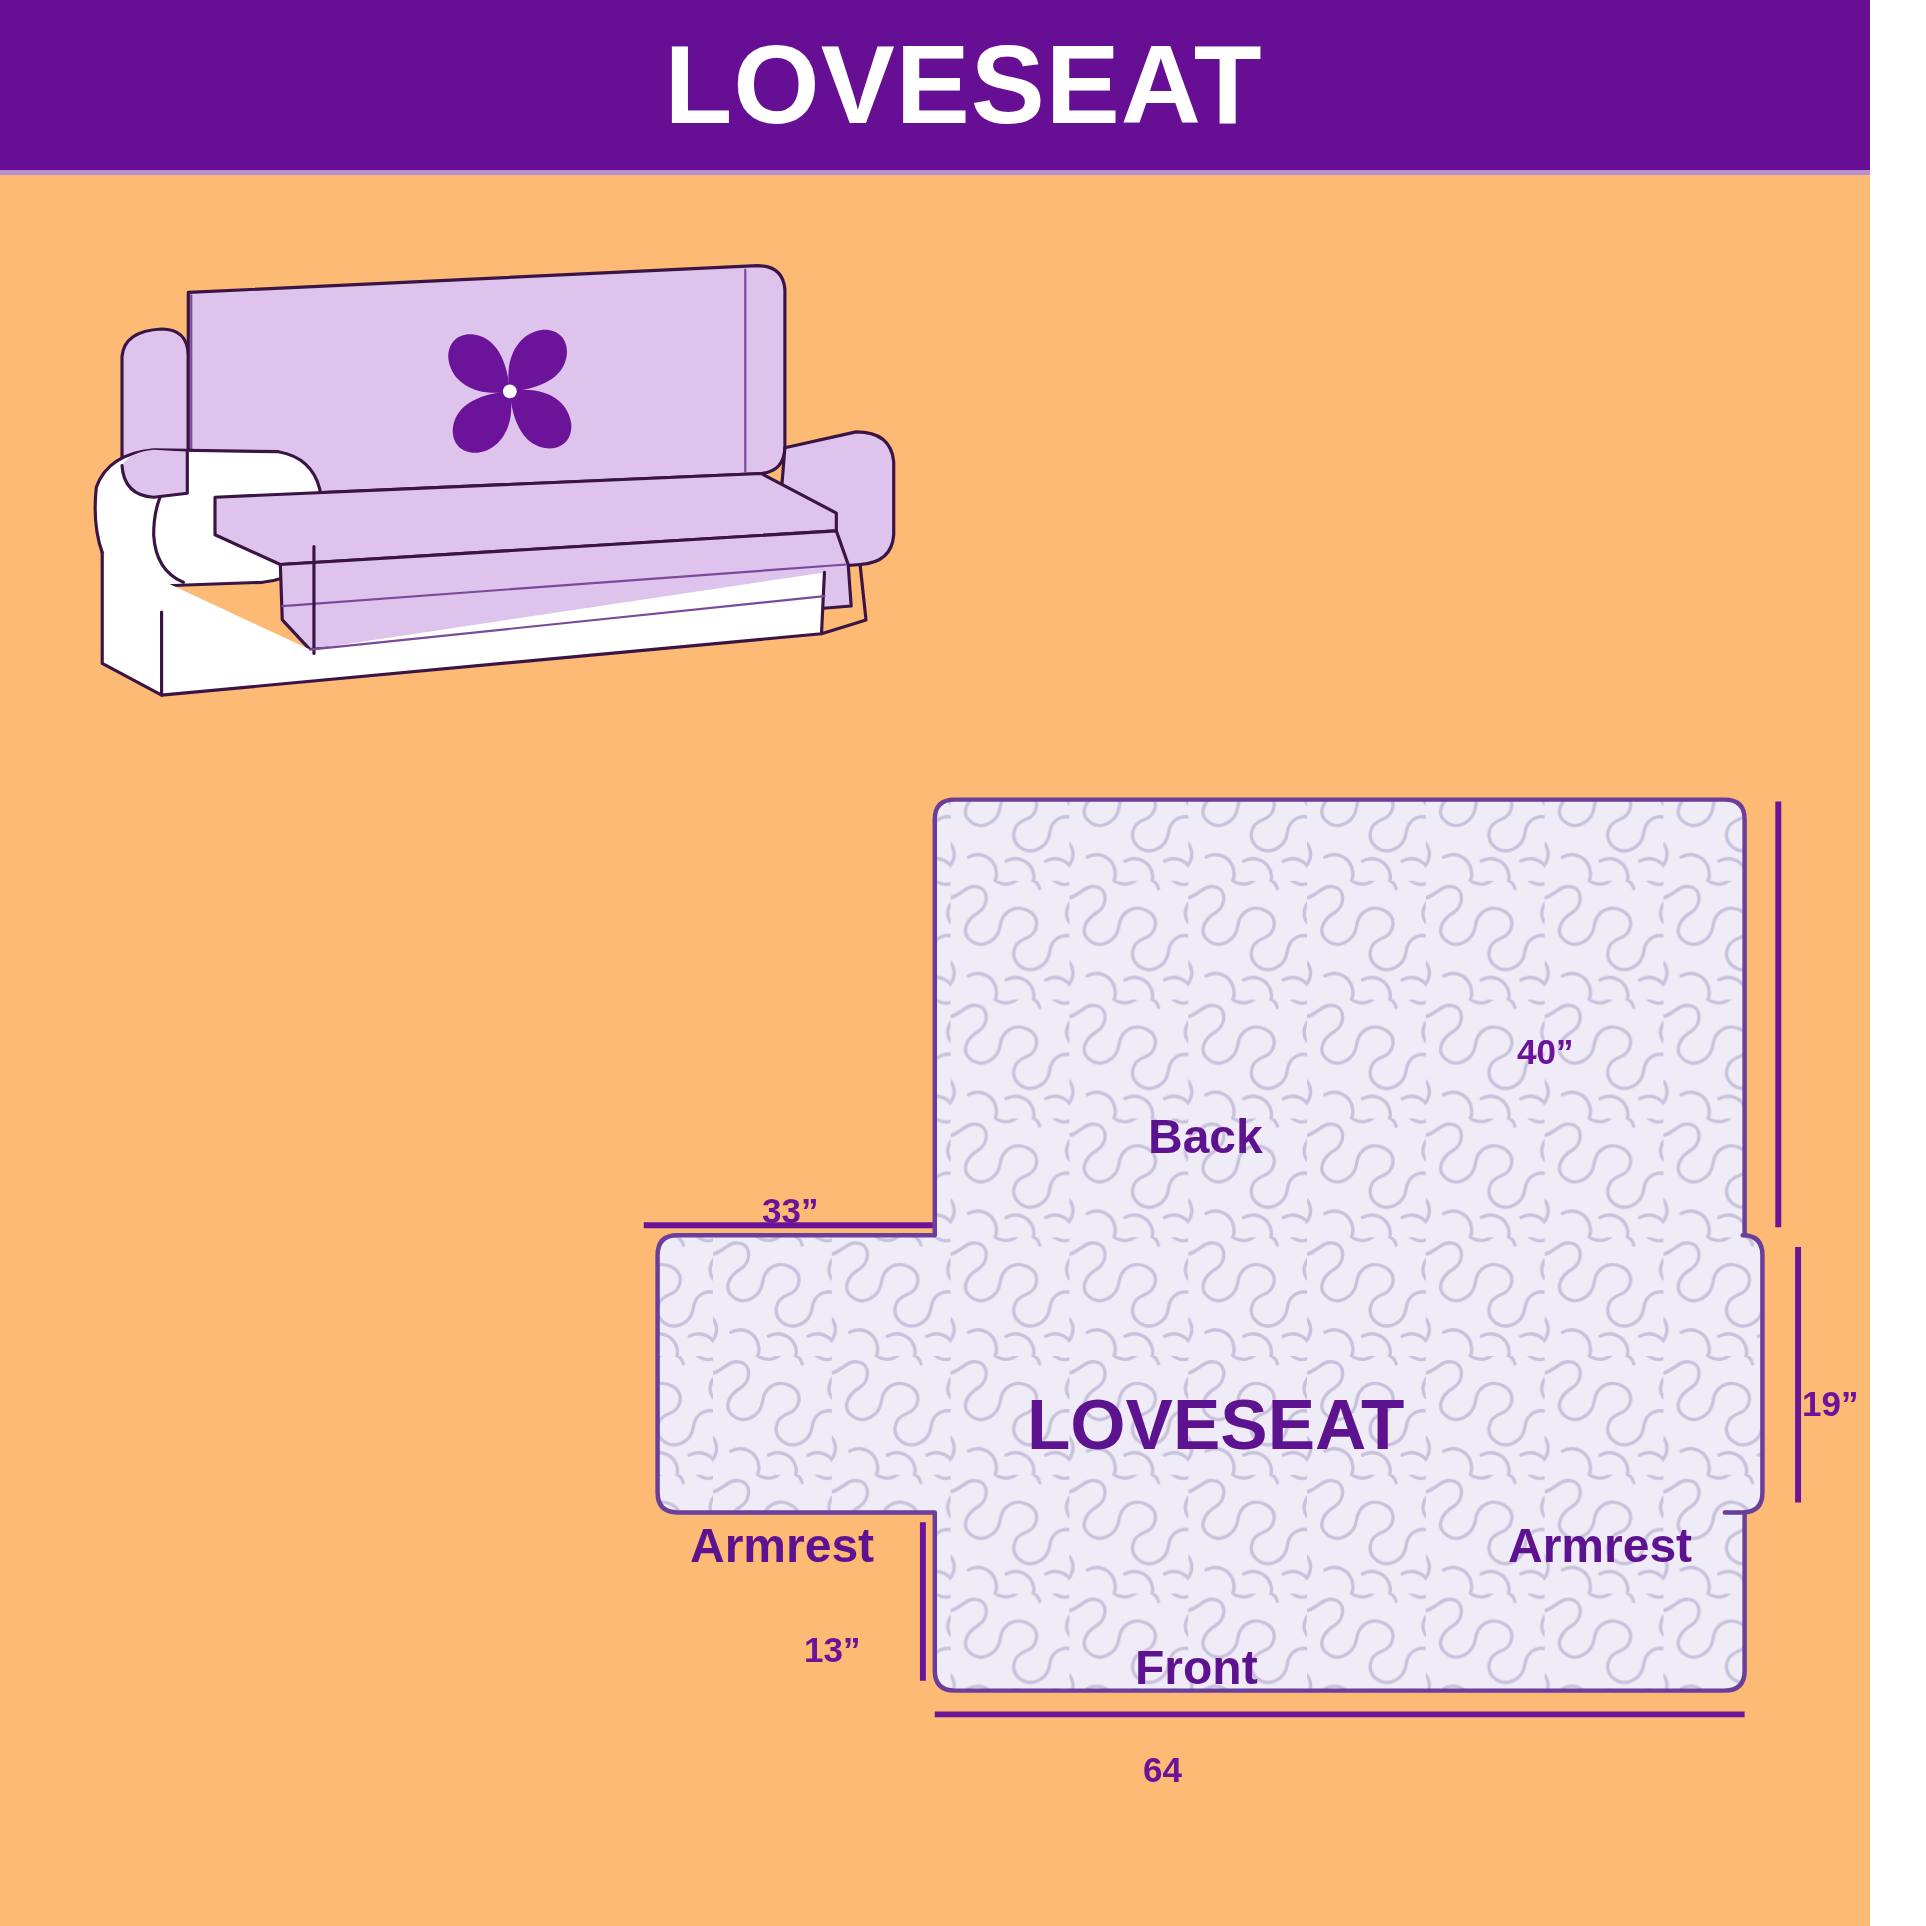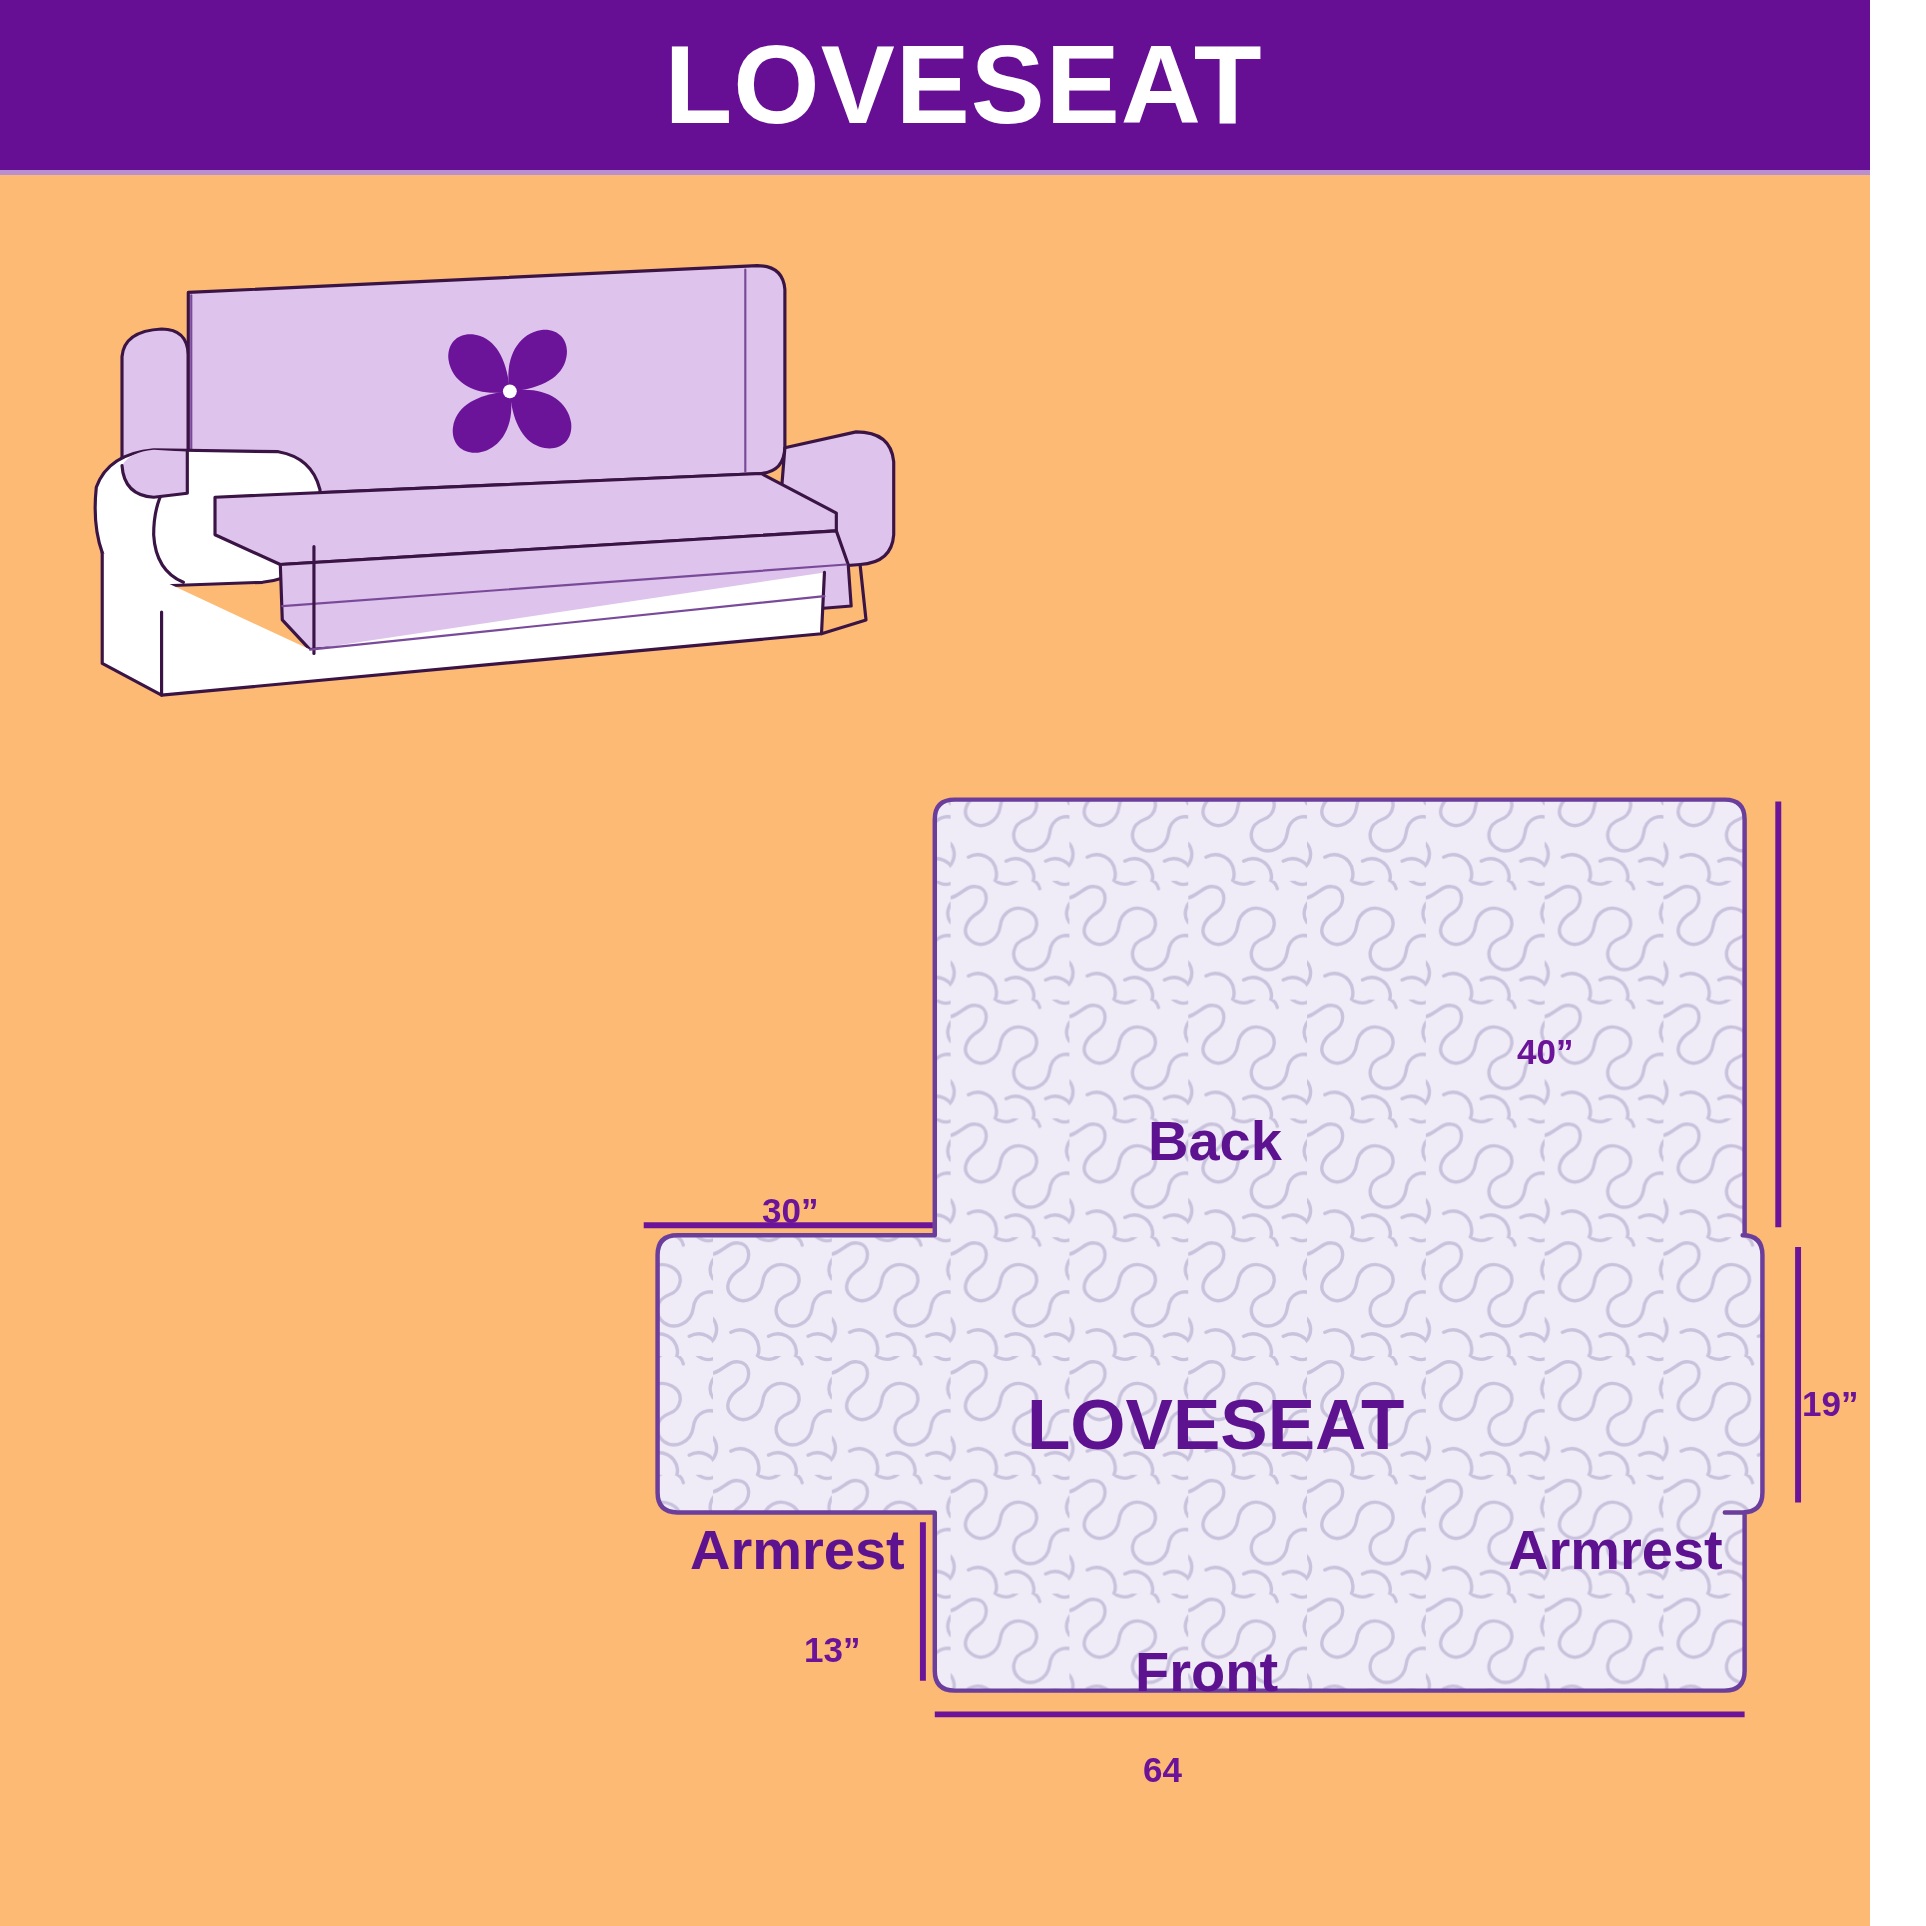--- a/index.html
+++ b/index.html
@@ -71,21 +71,21 @@
     font-weight: bold;
     font-size: 35px;
     line-height: 1;
     white-space: nowrap;
   }
   .panel-text {
     position: absolute;
     color: #5D1290;
     font-family: "Liberation Sans", sans-serif;
     font-weight: bold;
-    font-size: 56px;
+    font-size: 48px;
     line-height: 1;
     white-space: nowrap;
   }
   #center-label {
     position: absolute;
     color: #5D1290;
     font-family: "Liberation Sans", sans-serif;
     font-weight: bold;
     font-size: 71px;
     line-height: 1;
@@ -255,21 +255,21 @@
   <div class="panel-text" id="label-back">Back</div>
 
   <div class="panel-text" id="label-armrest-l">Armrest</div>
 
   <div class="panel-text" id="label-armrest-r">Armrest</div>
 
   <div class="panel-text" id="label-front">Front</div>
 
   <div id="center-label">LOVESEAT</div>
 
-  <div class="dim-text" id="dim-24">30”</div>
+  <div class="dim-text" id="dim-24">33”</div>
 
   <div class="dim-text" id="dim-40">40”</div>
 
   <div class="dim-text" id="dim-23">19”</div>
 
   <div class="dim-text" id="dim-13">13”</div>
 
   <div class="dim-text" id="dim-46">64</div>
 
 </div>

